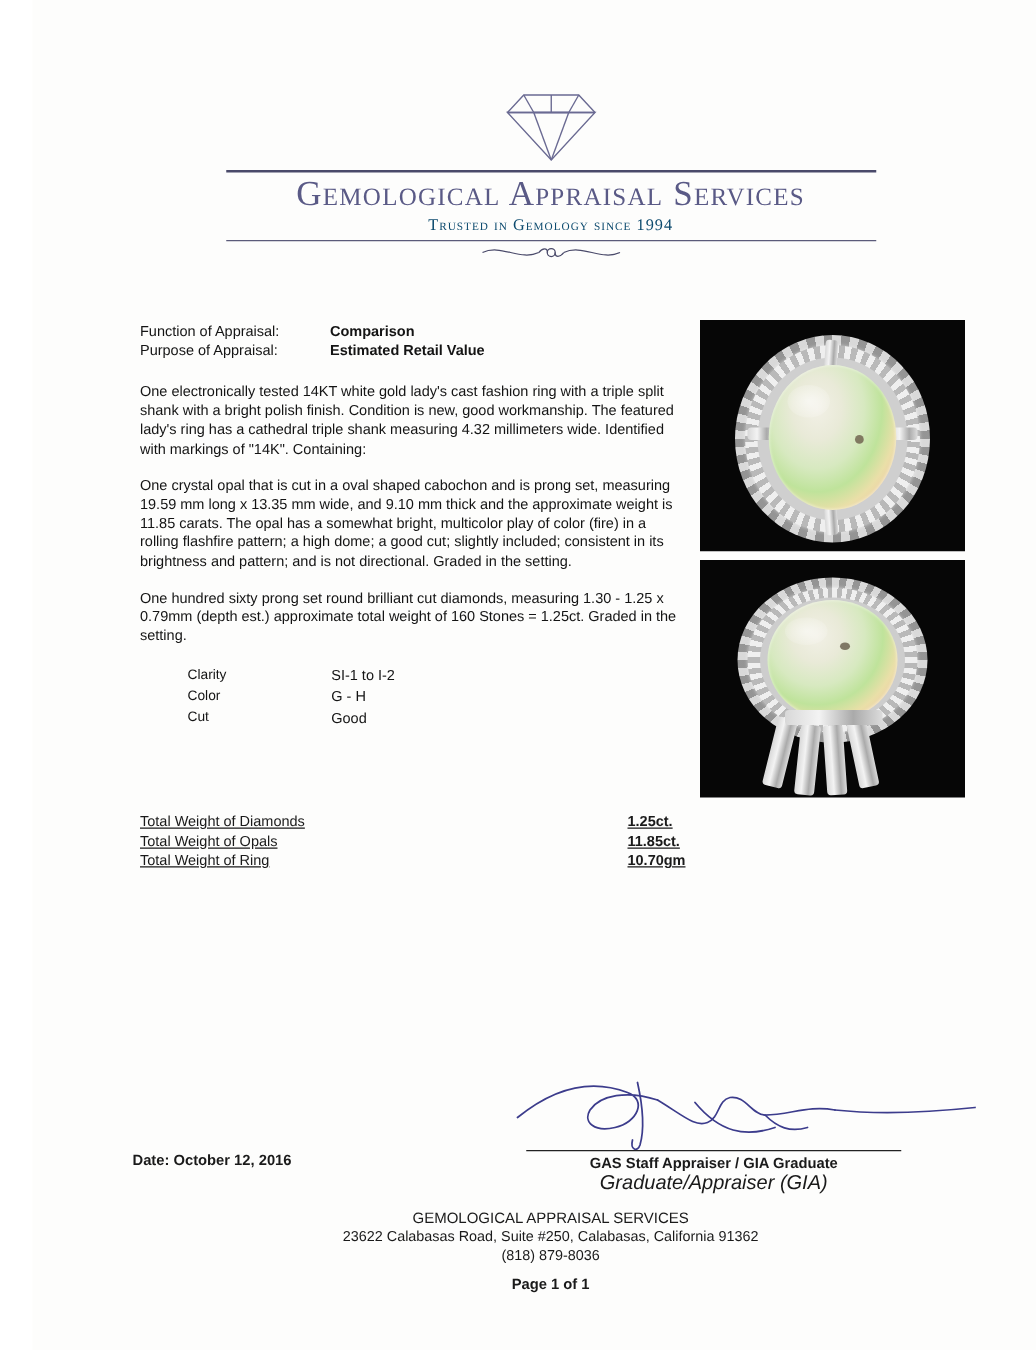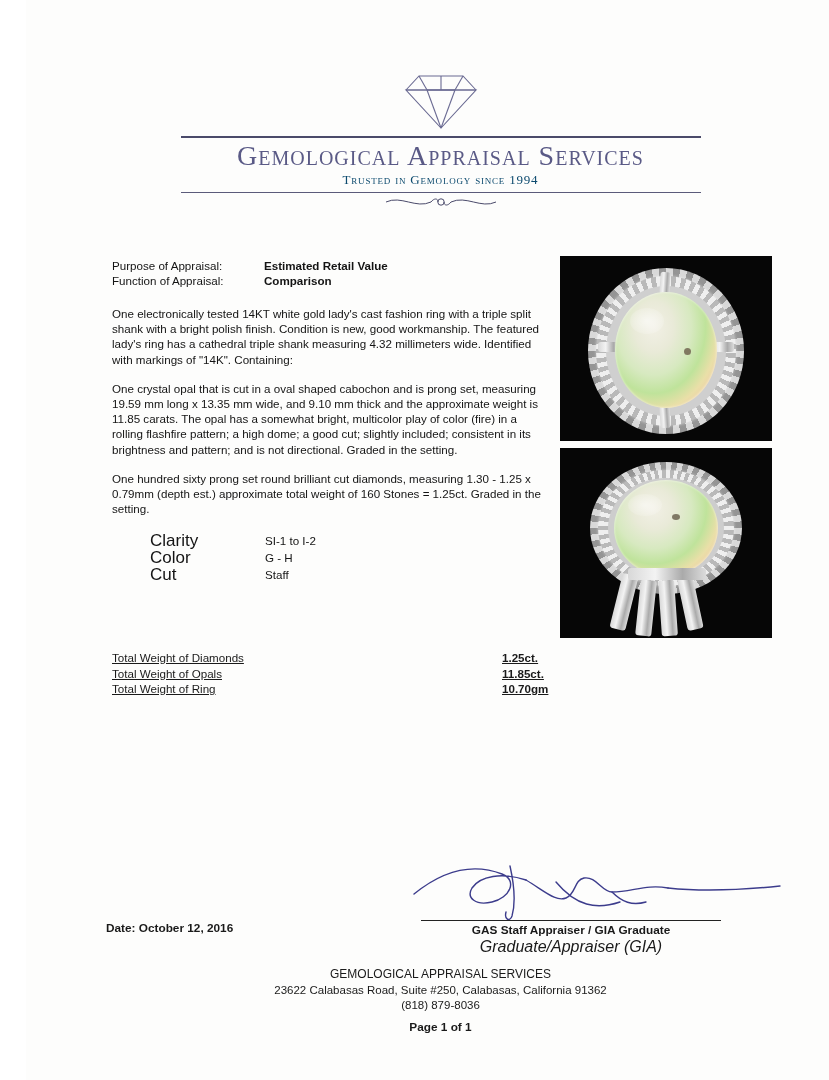--- a/index.html
+++ b/index.html
@@ -108,21 +108,21 @@
   .grade-table {
     margin-top: 16px;
     margin-left: 38px;
   }
   .grade-row {
     display: flex;
     line-height: 17px;
   }
   .grade-label {
     width: 115px;
-    font-size: 17px;
+    font-size: 11px;
   }
   .grade-value {
     font-weight: normal;
     font-size: 11.6px;
   }
 
   
   .totals {
     position: absolute;
     left: 86px;
@@ -306,46 +306,46 @@
           <path d="M50,8 C53,4 57,4 57,8"></path>
           <path d="M70,8 C67,12 63,12 63,8"></path>
         </g>
       </svg>
     </div>
   </div>
 
   <div class="content">
 
     <div class="kv-row">
+      <div class="kv-label">Function of Appraisal:</div>
+      <div class="kv-value">Comparison</div>
+    </div>
+    <div class="kv-row">
       <div class="kv-label">Purpose of Appraisal:</div>
       <div class="kv-value">Estimated Retail Value</div>
-    </div>
-    <div class="kv-row">
-      <div class="kv-label">Function of Appraisal:</div>
-      <div class="kv-value">Comparison</div>
     </div>
 
     <div class="para first">One electronically tested 14KT white gold lady's cast fashion ring with a triple split shank with a bright polish finish. Condition is new, good workmanship. The featured lady's ring has a cathedral triple shank measuring 4.32 millimeters wide. Identified with markings of "14K".  Containing:</div>
 
     <div class="para">One crystal opal that is cut in a oval shaped cabochon and is prong set, measuring 19.59 mm long x 13.35 mm wide, and 9.10 mm thick and the approximate weight is 11.85 carats. The opal has a somewhat bright, multicolor play of color (fire) in a rolling flashfire pattern; a high dome; a good cut; slightly included; consistent in its brightness and pattern; and is not directional. Graded in the setting.</div>
 
     <div class="para">One hundred sixty prong set round brilliant cut diamonds, measuring 1.30 - 1.25 x 0.79mm (depth est.) approximate total weight of 160 Stones = 1.25ct. Graded in the setting.</div>
 
     <div class="grade-table">
       <div class="grade-row">
         <div class="grade-label">Clarity</div>
         <div class="grade-value">SI-1 to I-2</div>
       </div>
       <div class="grade-row">
         <div class="grade-label">Color</div>
         <div class="grade-value">G - H</div>
       </div>
       <div class="grade-row">
         <div class="grade-label">Cut</div>
-        <div class="grade-value">Staff</div>
+        <div class="grade-value">Good</div>
       </div>
     </div>
   </div>
 
   <div class="totals">
     <div class="total-row">
       <div class="total-label">Total Weight of Diamonds</div>
       <div class="total-value">1.25ct.</div>
     </div>
     <div class="total-row">

